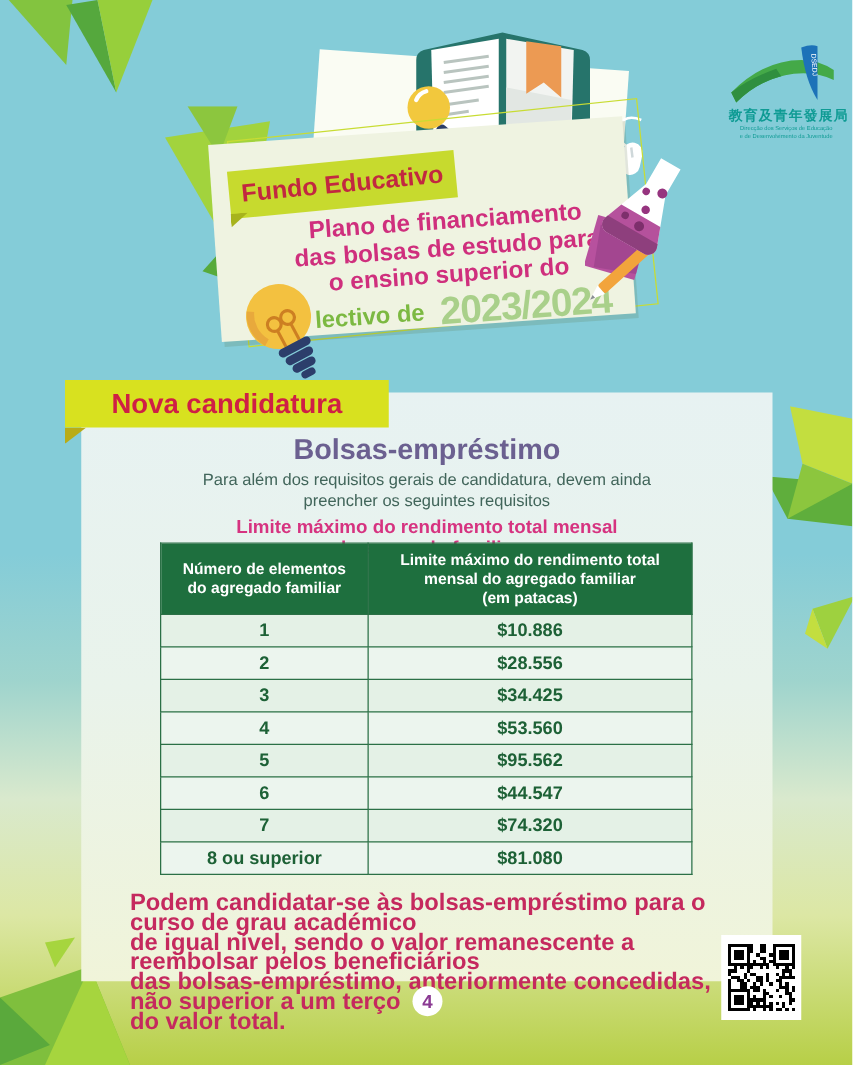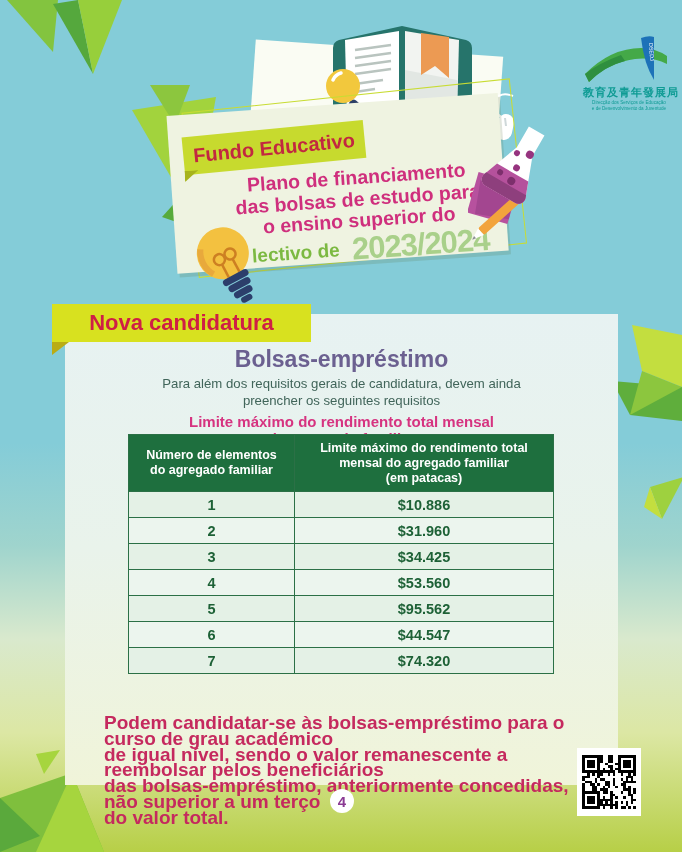--- a/index.html
+++ b/index.html
@@ -206,41 +206,45 @@
 (em patacas)</th>
         </tr>
       </thead>
       <tbody>
         <tr>
             <td>1</td>
             <td>$10.886</td>
           </tr>
         <tr>
             <td>2</td>
-            <td>$31.960</td>
+            <td>$28.556</td>
           </tr>
         <tr>
             <td>3</td>
             <td>$34.425</td>
           </tr>
         <tr>
             <td>4</td>
             <td>$53.560</td>
           </tr>
         <tr>
             <td>5</td>
             <td>$95.562</td>
           </tr>
         <tr>
             <td>6</td>
             <td>$44.547</td>
           </tr>
         <tr>
             <td>7</td>
             <td>$74.320</td>
+          </tr>
+        <tr>
+            <td>8 ou superior</td>
+            <td>$81.080</td>
           </tr>
       </tbody>
     </table>
 
     <div class="abs note">Podem candidatar-se às bolsas-empréstimo para o curso de grau académico
 de igual nível, sendo o valor remanescente a reembolsar pelos beneficiários
 das bolsas-empréstimo, anteriormente concedidas, não superior a um terço
 do valor total.</div>
   </div>
 

